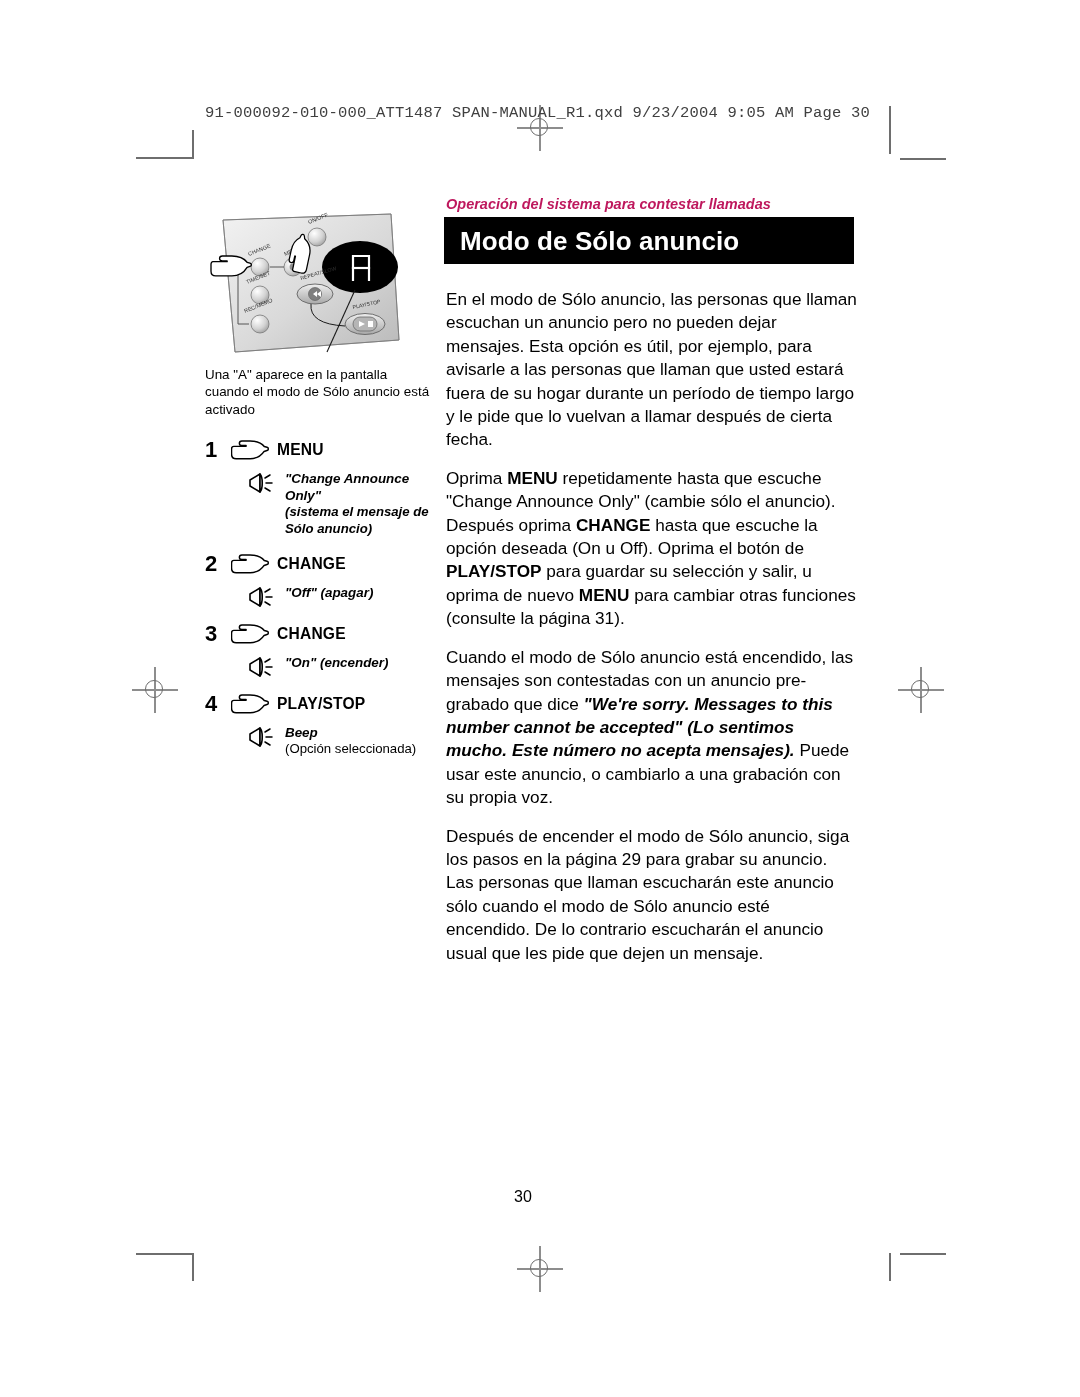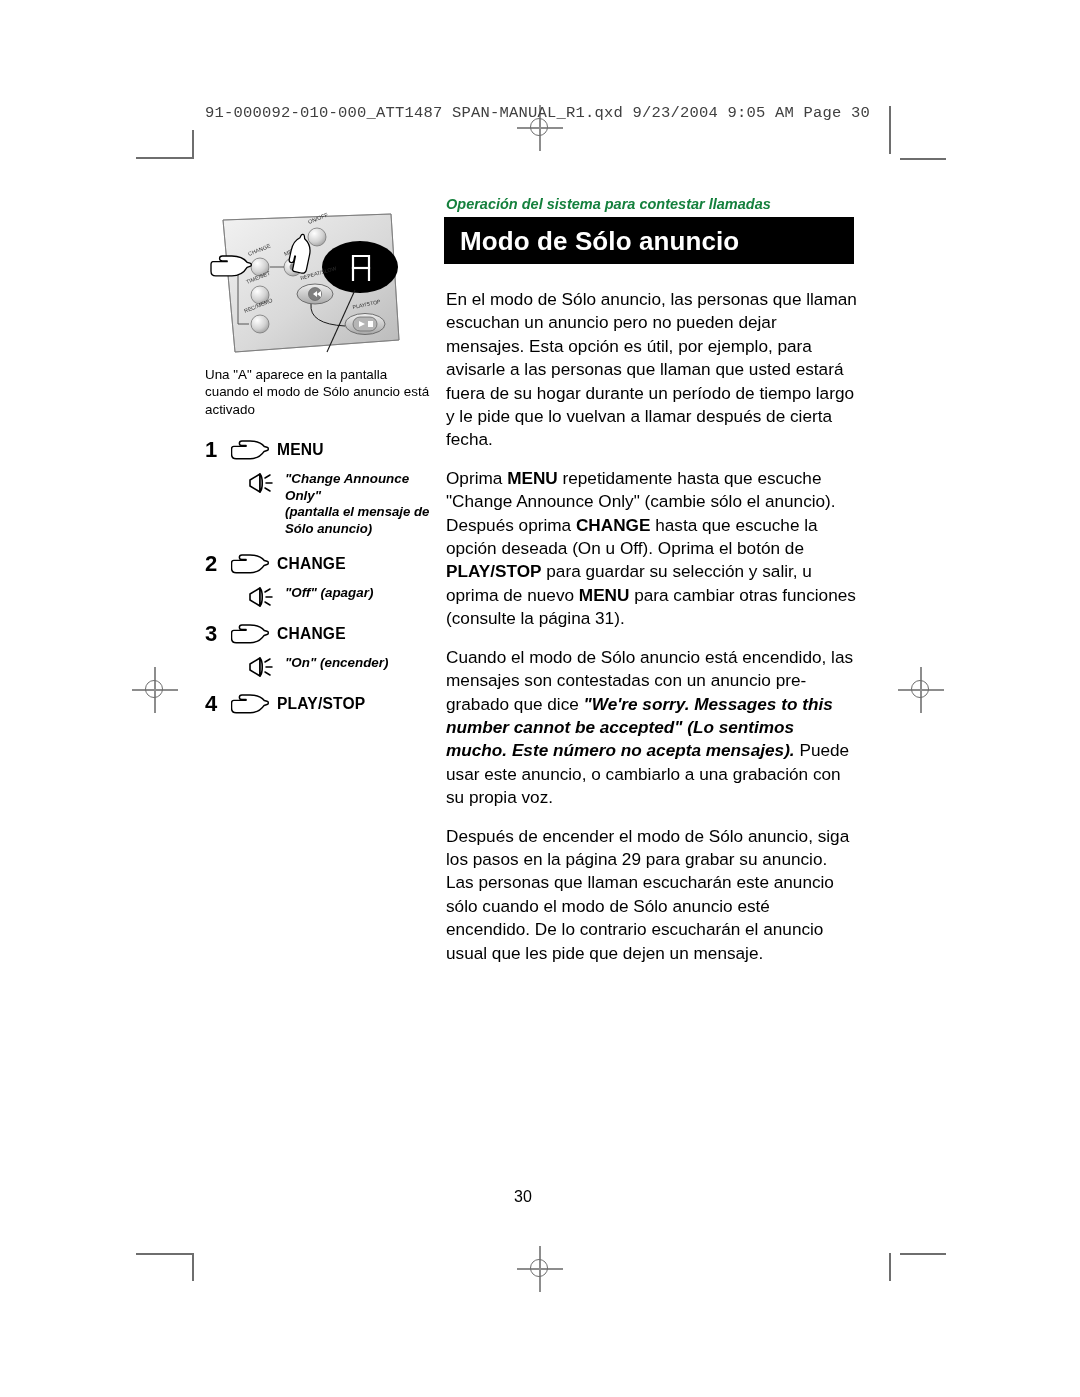--- a/index.html
+++ b/index.html
@@ -40,21 +40,21 @@
     color: #404040;
   }
 
   
   .runhead {
     position: absolute;
     left: 446px; top: 196px;
     font-size: 14.5px;
     font-style: italic;
     font-weight: bold;
-    color: #15803d;
+    color: #be185d;
   }
 
   
   .titlebar {
     position: absolute;
     left: 444px; top: 217px;
     width: 410px; height: 47px;
     background: #000000;
   }
   .titlebar span {
@@ -315,21 +315,21 @@
         <div class="step-label">MENU</div>
       </div>
       <div class="cue-row">
         <svg class="spk-ico" viewBox="0 0 30 22">
           <path d="M13,2 L3,8 L3,14 L13,20 Z" fill="#ffffff" stroke="#000" stroke-width="1.6" stroke-linejoin="round"></path>
           <path d="M13,2 C16,5 16,17 13,20 Z" fill="#ffffff" stroke="#000" stroke-width="1.6" stroke-linejoin="round"></path>
           <path d="M18,6 L23,3 M19,11 L25,11 M18,16 L23,19" stroke="#000" stroke-width="1.5" fill="none" stroke-linecap="round"></path>
         </svg>
         <div class="cue-text">
           <div class="cue-quote">"Change Announce Only"</div>
-          <div class="cue-plain it">(pantalla el mensaje de Sólo anuncio)</div>
+          <div class="cue-plain it">(sistema el mensaje de Sólo anuncio)</div>
         </div>
       </div>
     </div>
 
     <div>
       <div class="step-row">
         <div class="step-num">2</div>
         <svg class="hand-ico" viewBox="0 0 44 22">
           <path d="M3,7 C1.5,7 0.6,8.2 0.6,10 L0.6,15.5 C0.6,18.5 2.6,20.6 5.6,20.6 L21,20.6
                    C27.6,20.6 33.4,17.2 36.4,12.6 L39.6,11.6 C41.6,11 41.6,8.6 39.6,8
@@ -377,20 +377,31 @@
       <div class="step-row">
         <div class="step-num">4</div>
         <svg class="hand-ico" viewBox="0 0 44 22">
           <path d="M3,7 C1.5,7 0.6,8.2 0.6,10 L0.6,15.5 C0.6,18.5 2.6,20.6 5.6,20.6 L21,20.6
                    C27.6,20.6 33.4,17.2 36.4,12.6 L39.6,11.6 C41.6,11 41.6,8.6 39.6,8
                    L36.6,7.2 C33.6,3 27.8,1 21,1 L12,1 C10.2,1 9.2,2 9.2,3.5
                    C9.2,5 10.2,6 12,6 L16.6,6 L16.6,7 Z" fill="#ffffff" stroke="#000000" stroke-width="1.6" stroke-linejoin="round"></path>
         </svg>
         <div class="step-label">PLAY/STOP</div>
       </div>
+      <div class="cue-row">
+        <svg class="spk-ico" viewBox="0 0 30 22">
+          <path d="M13,2 L3,8 L3,14 L13,20 Z" fill="#ffffff" stroke="#000" stroke-width="1.6" stroke-linejoin="round"></path>
+          <path d="M13,2 C16,5 16,17 13,20 Z" fill="#ffffff" stroke="#000" stroke-width="1.6" stroke-linejoin="round"></path>
+          <path d="M18,6 L23,3 M19,11 L25,11 M18,16 L23,19" stroke="#000" stroke-width="1.5" fill="none" stroke-linecap="round"></path>
+        </svg>
+        <div class="cue-text">
+          <div class="cue-quote">Beep</div>
+          <div class="cue-plain">(Opción seleccionada)</div>
+        </div>
+      </div>
     </div>
 
   </div>
 </div>
 
 <div class="col-main">
 
   <p>En el modo de Sólo anuncio, las personas que llaman escuchan un anuncio pero no pueden dejar mensajes. Esta opción es útil, por ejemplo, para avisarle a las personas que llaman que usted estará fuera de su hogar durante un período de tiempo largo y le pide que lo vuelvan a llamar después de cierta fecha.</p>
 
   <p>

